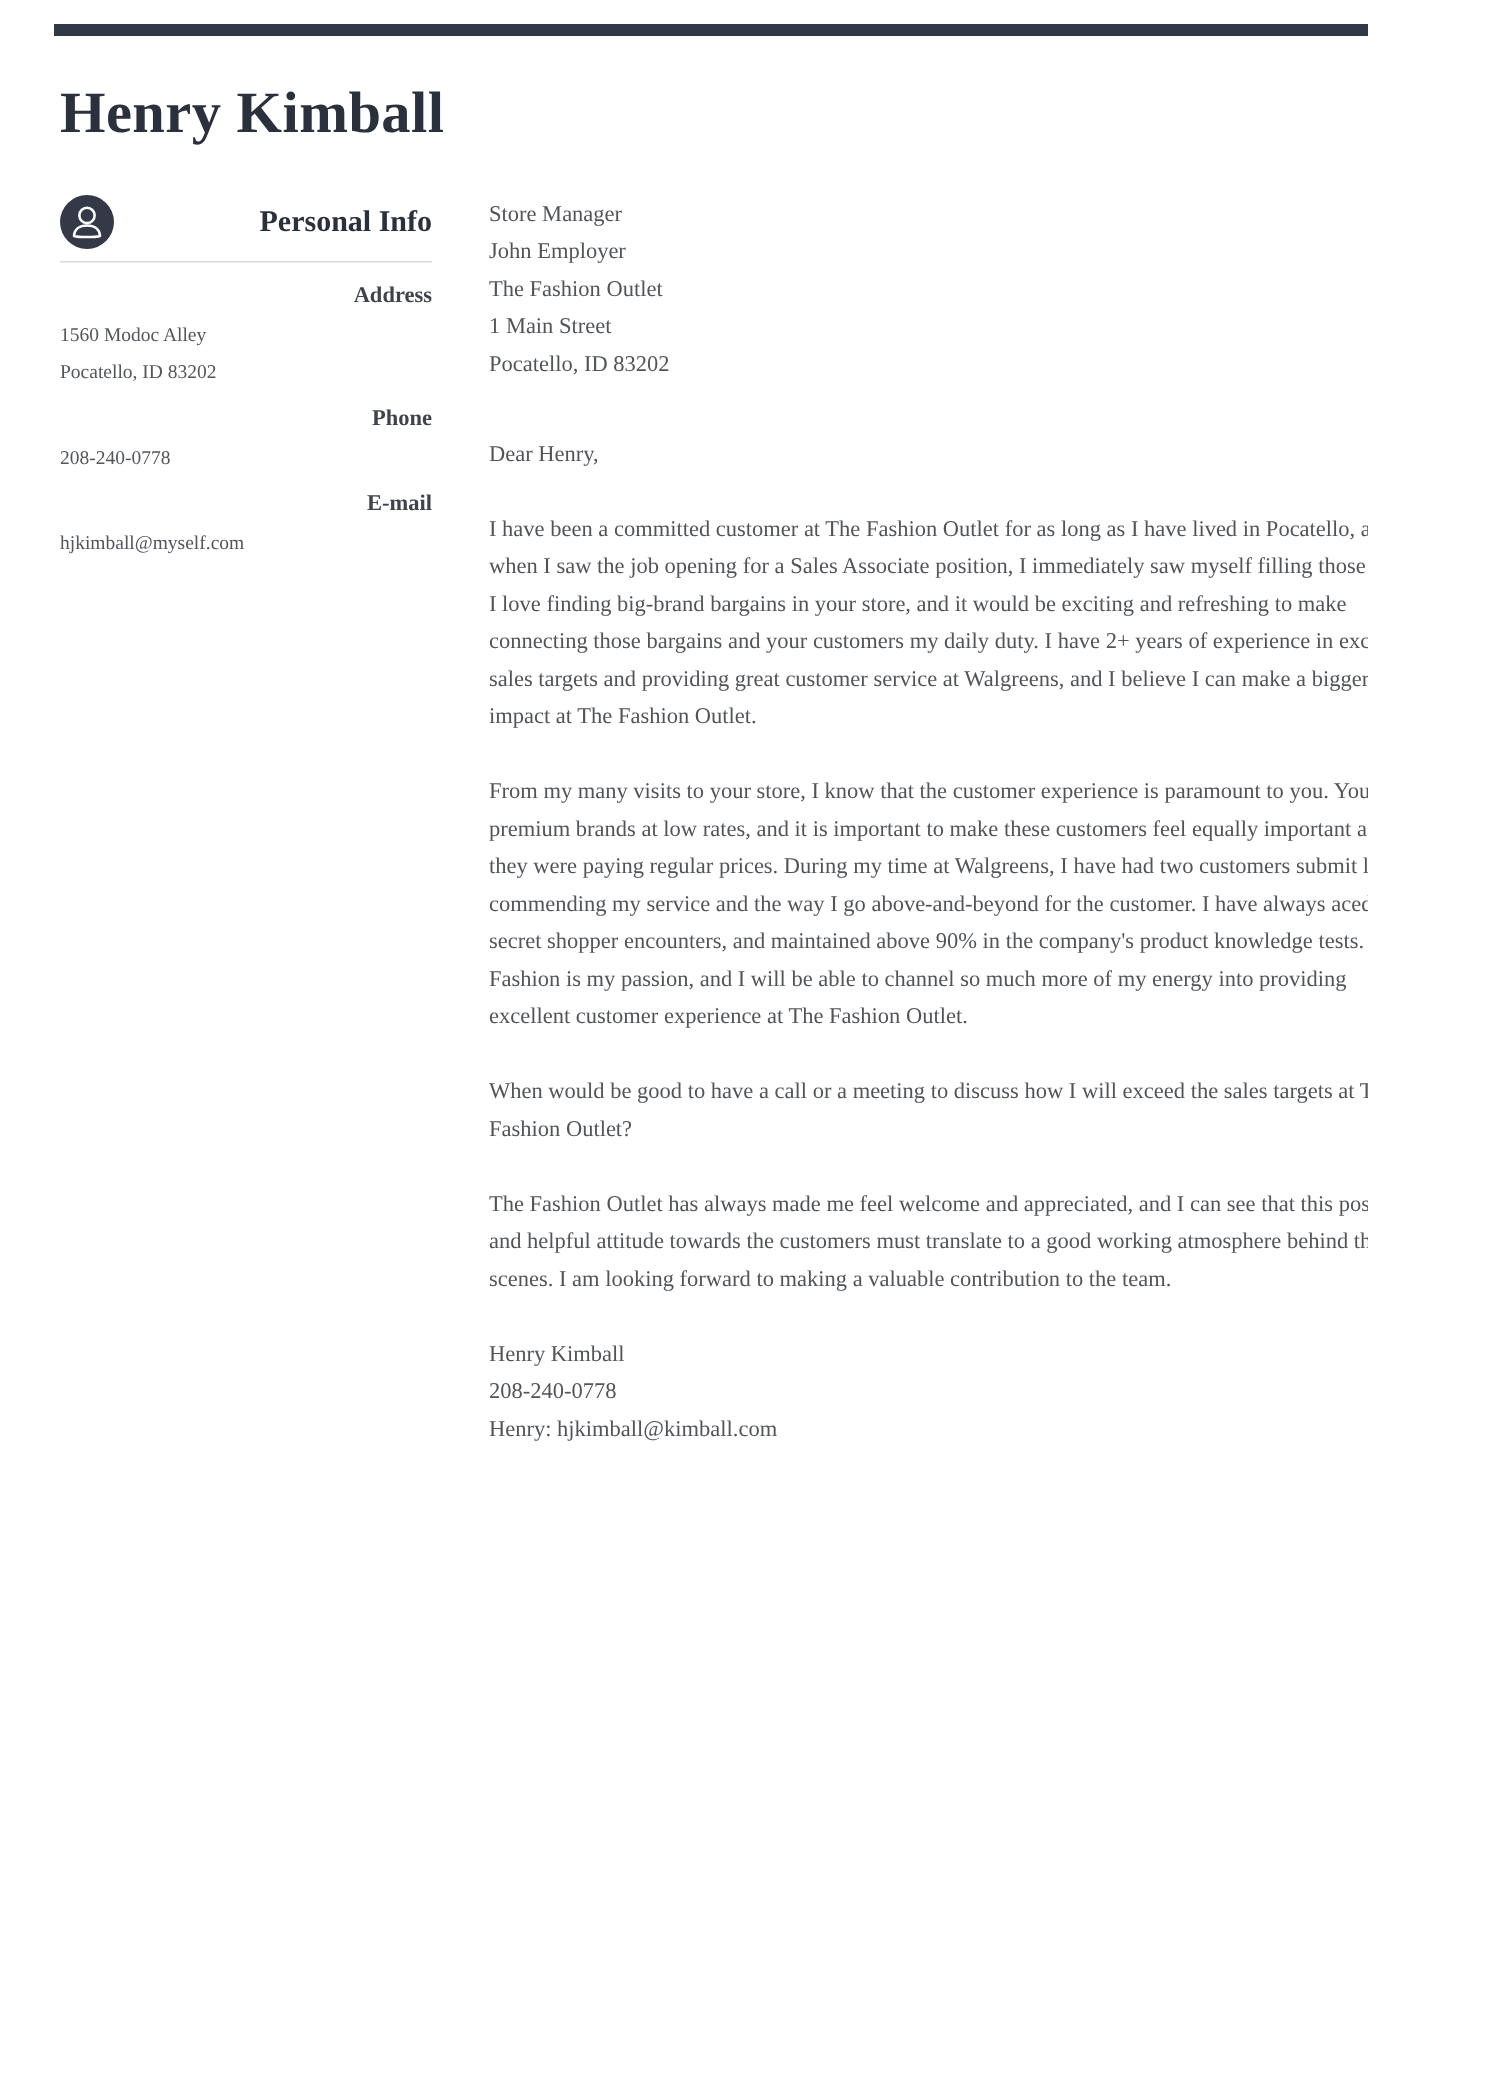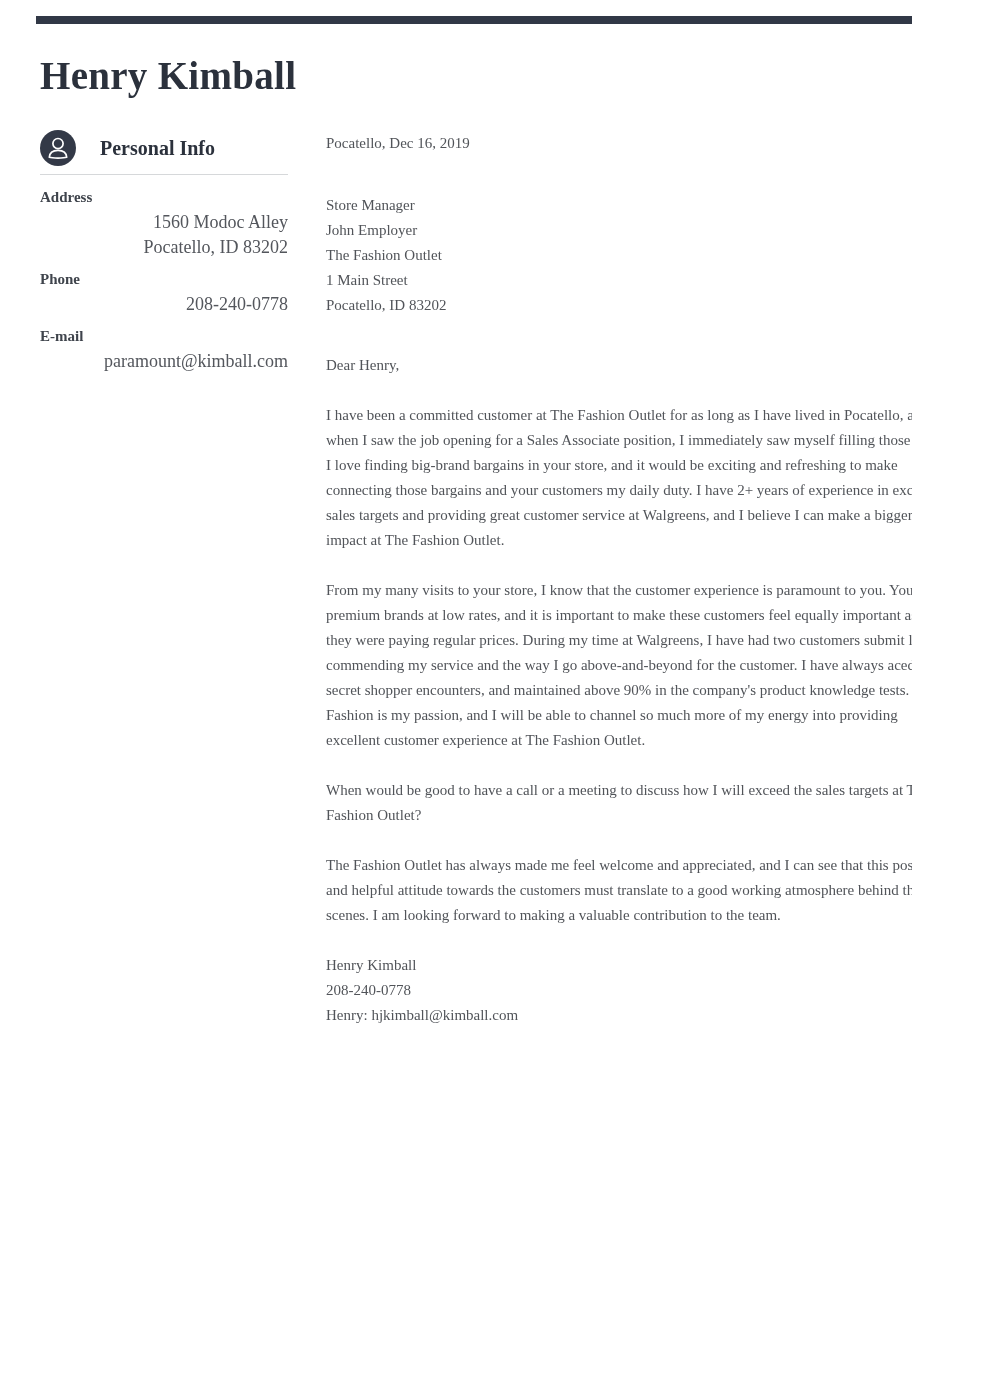--- a/index.html
+++ b/index.html
@@ -36,20 +36,21 @@
     position: absolute;
     left: 40px;
     top: 114px;
     width: 248px;
   }
   .side-header {
     display: flex;
     align-items: center;
     gap: 24px;
     height: 36px;
+    justify-content: space-between;
   }
   .icon-circle {
     width: 36px;
     height: 36px;
     border-radius: 50%;
     background: #333947;
     flex: 0 0 auto;
     display: flex;
     align-items: center;
     justify-content: center;
@@ -63,26 +64,26 @@
     border: none;
     border-top: 1px solid #d6d8da;
     margin: 8px 0 10px 0;
   }
   .side-section { margin-bottom: 7px; }
   .side-label {
     font-size: 15px;
     line-height: 25px;
     font-weight: bold;
     color: #3f444c;
+    text-align: right;
   }
   .side-line {
-    font-size: 18px;
+    font-size: 13px;
     line-height: 25px;
     color: #53565c;
-    text-align: right;
   }
   
   .letter {
     position: absolute;
     left: 326px;
     top: 115px;
     width: 628px;
     font-size: 15px;
     line-height: 25px;
     color: #515459;
@@ -121,26 +122,25 @@
       <div class="side-line">Pocatello, ID 83202</div>
     </div>
 
     <div class="side-section">
       <div class="side-label">Phone</div>
       <div class="side-line">208-240-0778</div>
     </div>
 
     <div class="side-section">
       <div class="side-label">E-mail</div>
-      <div class="side-line">paramount@kimball.com</div>
+      <div class="side-line">hjkimball@myself.com</div>
     </div>
   </div>
 
   <div class="letter">
-    <div class="letter-date">Pocatello, Dec 16, 2019</div>
 
     <div class="recipient-block">
       <div>Store Manager</div>
       <div>John Employer</div>
       <div>The Fashion Outlet</div>
       <div>1 Main Street</div>
       <div>Pocatello, ID 83202</div>
     </div>
 
     <div class="salutation">Dear Henry,</div>

